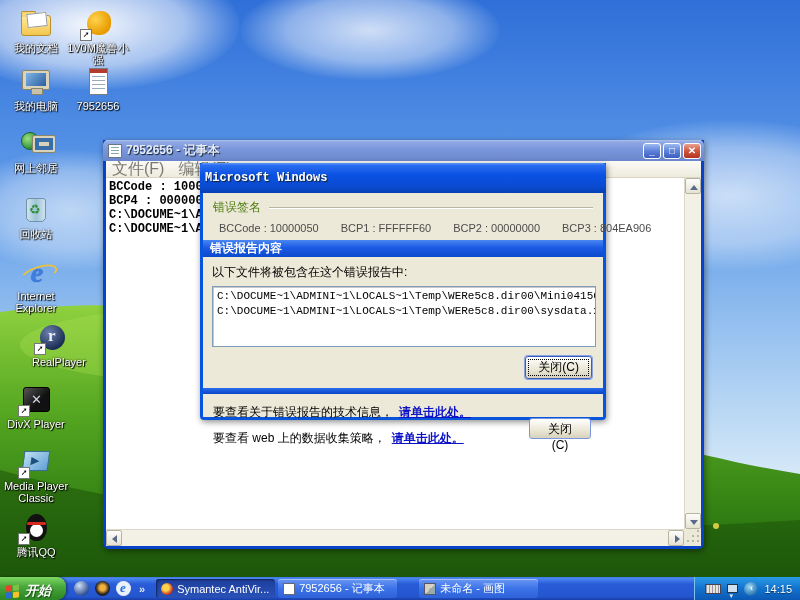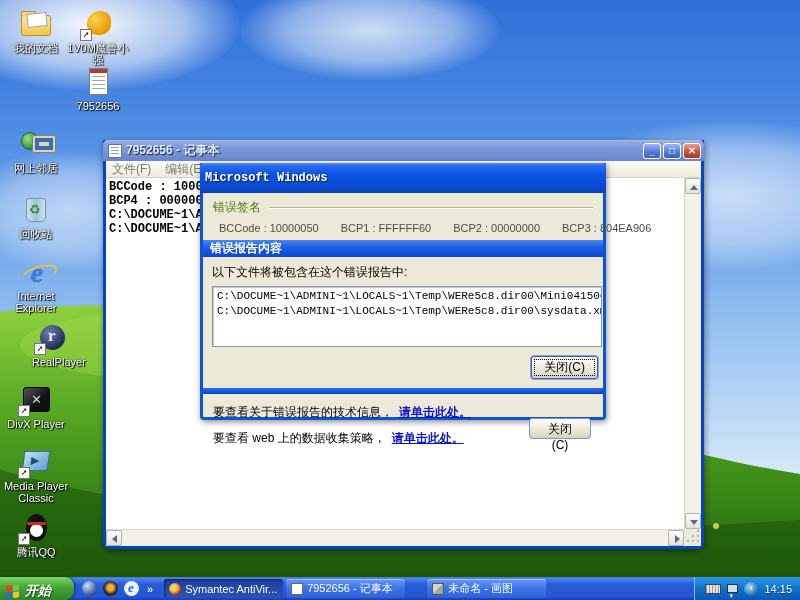--- a/index.html
+++ b/index.html
@@ -68,59 +68,59 @@
     font:bold 10px "Liberation Sans",sans-serif; color:#fff; text-align:center; line-height:14px; }
   .capbtn.blue { background:linear-gradient(180deg,#9db9f2,#5e82d8 50%,#3a5ec0); }
   .capbtn.red  { background:linear-gradient(180deg,#e8a090,#d2563c 50%,#b03420); }
   .ticon { width:14px; height:14px; margin-right:4px; background:#fff; border:1px solid #678; position:relative; }
   .ticon::after { content:""; position:absolute; left:2px; top:2px; right:2px; bottom:2px;
     background:repeating-linear-gradient(180deg,#8aa 0 1px, transparent 1px 3px); }
 
   
   #notepad { left:103px; top:140px; width:601px; height:409px; }
   #np-menu { height:17px; background:linear-gradient(180deg,#fbfaf6,#eeebdd); border-bottom:1px solid #d8d4c4; display:flex; align-items:center; padding-left:6px; }
-  #np-menu span { font-size:12px; color:#7a7a72; margin-right:14px;text-align:right; }
+  #np-menu span { font-size:16px; color:#7a7a72; margin-right:14px;text-align:right; }
   #np-client { position:absolute; left:0; top:38px; right:0; bottom:0; background:#fff; }
   #np-text { position:absolute; left:3px; top:2px; font:bold 12px/14px "Liberation Mono", monospace; color:#000; white-space:pre; }
   .vscroll { position:absolute; right:0; top:0; width:17px; bottom:17px; background:#f3f1e6; border-left:1px solid #dcd8c8; }
   .hscroll { position:absolute; left:0; bottom:0; height:17px; right:17px; background:#f3f1e6; border-top:1px solid #dcd8c8; }
   .sbtn { position:absolute; width:16px; height:16px; background:linear-gradient(180deg,#fdfdfb,#e6e2d2); border:1px solid #b8b4a2; border-radius:2px; }
   .tri { position:absolute; width:0; height:0; }
   .grip { position:absolute; right:0; bottom:0; width:17px; height:17px; background:#ece9d8;
     background-image:radial-gradient(circle at 4px 12px,#b8b4a2 1px,transparent 1.4px),radial-gradient(circle at 9px 12px,#b8b4a2 1px,transparent 1.4px),radial-gradient(circle at 14px 12px,#b8b4a2 1px,transparent 1.4px),radial-gradient(circle at 9px 7px,#b8b4a2 1px,transparent 1.4px),radial-gradient(circle at 14px 7px,#b8b4a2 1px,transparent 1.4px),radial-gradient(circle at 14px 2px,#b8b4a2 1px,transparent 1.4px); }
 
   
   #errdlg { left:200px; top:163px; width:406px; height:257px; border-color:#0855dd; border-radius:0 0 4px 4px; }
   #errdlg .tbar { border-radius:4px 4px 0 0; height:30px; }
   #errdlg .ttl { font-family:"Liberation Mono", monospace; font-size:12px; }
   #sig { padding:6px 10px 2px 10px; }
   #sig-head { display:flex; align-items:center; }
   #sig-head .cap { font-size:12px; color:#4d7c0f; margin-right:8px; white-space:nowrap; }
   #sig-head .rule { flex:1; height:1px; background:#b9b5a5; box-shadow:0 1px 0 #fff; }
   #sig-vals { display:flex; gap:22px; padding:6px 4px 4px 6px; font-size:11px; color:#4c4c4c; white-space:nowrap; }
   #rpt-bar { height:17px; background:linear-gradient(180deg,#4a86f2 0%,#1b5be4 45%,#0b49cc 100%); display:flex; align-items:center; padding-left:7px; }
   #rpt-bar span { font-size:12px; font-weight:bold; color:#fff; }
-  #rpt-body { padding:7px 1px 0 9px; }
+  #rpt-body { padding:7px 7px 0 9px; }
   #rpt-intro { font-size:12px; color:#000; margin-bottom:5px; }
   #filebox { height:61px; background:#fff; border:1px solid #7f9db9; box-shadow:inset 1px 1px 0 #c8c8c8; padding:2px 4px; overflow:hidden; }
   #filebox div { font:11px/15px "Liberation Mono", monospace; color:#000; white-space:nowrap; }
   .xpbtn { background:linear-gradient(180deg,#ffffff,#ece9d8 55%,#d8d2bc); border:1px solid #7a96df; border-radius:3px;
     font-size:12px; color:#000; padding:2px 12px; }
   #rpt-btnrow { display:flex; justify-content:flex-end; padding:9px 4px 0 0; }
   #rpt-close { outline:1px dotted #000; outline-offset:-4px; border-color:#3a5ec0; box-shadow:0 0 0 1px #8aa2e0; }
   #band { height:6px; background:linear-gradient(180deg,#2a6cf0,#0845c4); margin-top:9px; }
   #foot { position:relative; padding:10px 10px 0 10px; }
   .footrow { font-size:12px; color:#000; margin-bottom:9px; white-space:nowrap; }
   .footrow a { color:#0d14c8; text-decoration:underline; font-weight:bold; margin-left:6px; }
   #foot-close { position:absolute; right:12px; bottom:8px; width:62px; height:21px; }
 
   
   #taskbar { position:absolute; left:0; bottom:0; width:800px; height:23px;
     background:linear-gradient(180deg,#3f74e0 0%,#4a87f0 6%,#2a5cd8 30%,#2456d0 85%,#1a3ea8 100%); display:flex; align-items:center; z-index:50; }
-  #startbtn { height:23px; width:74px; border-radius:0 9px 9px 0; display:flex; align-items:center; padding:5px 10px 0 6px;
+  #startbtn { height:23px; width:66px; border-radius:0 9px 9px 0; display:flex; align-items:center; padding:5px 10px 0 6px;
     background:linear-gradient(180deg,#7fd864 0%,#4aa93c 40%,#2f8a26 90%); box-shadow:1px 0 3px rgba(0,0,0,.5); }
   #startbtn .flag { width:14px; height:13px; margin-right:5px; display:grid; grid-template-columns:6px 6px; grid-template-rows:6px 6px; gap:1px; transform:skewY(-5deg); }
   #startbtn .flag i { border-radius:1px; }
   #startbtn .w { font:bold italic 13px "Liberation Sans",sans-serif; color:#fff; text-shadow:1px 1px 1px #1d4d18; }
   #qlaunch { display:flex; align-items:center; gap:6px; padding:0 8px; }
   .qlicon { width:15px; height:15px; border-radius:50%; }
   .ql-real { background:radial-gradient(circle at 35% 30%, #cfe0f8, #2a4a8c 75%); }
   .ql-media { background:radial-gradient(circle at 50% 45%, #f2b03c 25%, #222 60%); }
   .ql-ie { background:#e8f0fa; position:relative; }
   .ql-ie::before { content:"e"; position:absolute; left:4px; top:-1px; font:italic bold 13px "Liberation Serif",serif; color:#2a6cd4; }
@@ -171,20 +171,26 @@
         <span class="ic-folder"></span>
       </div>
     <div class="lbl">我的文档</div>
   </div>
   <div class="dicon" style="left:62px; top:8px;">
     <div class="ic sc">
         <span class="ic-blob"></span>
       </div>
     <div class="lbl">1V0M魔兽小强</div>
   </div>
+  <div class="dicon" style="left:0px; top:66px;">
+    <div class="ic">
+        <span class="ic-monitor"></span>
+      </div>
+    <div class="lbl">我的电脑</div>
+  </div>
   <div class="dicon" style="left:62px; top:66px;">
     <div class="ic">
         <span class="ic-note"></span>
       </div>
     <div class="lbl">7952656</div>
   </div>
   <div class="dicon" style="left:0px; top:194px;">
     <div class="ic">
         <span class="ic-bin"></span>
       </div>

